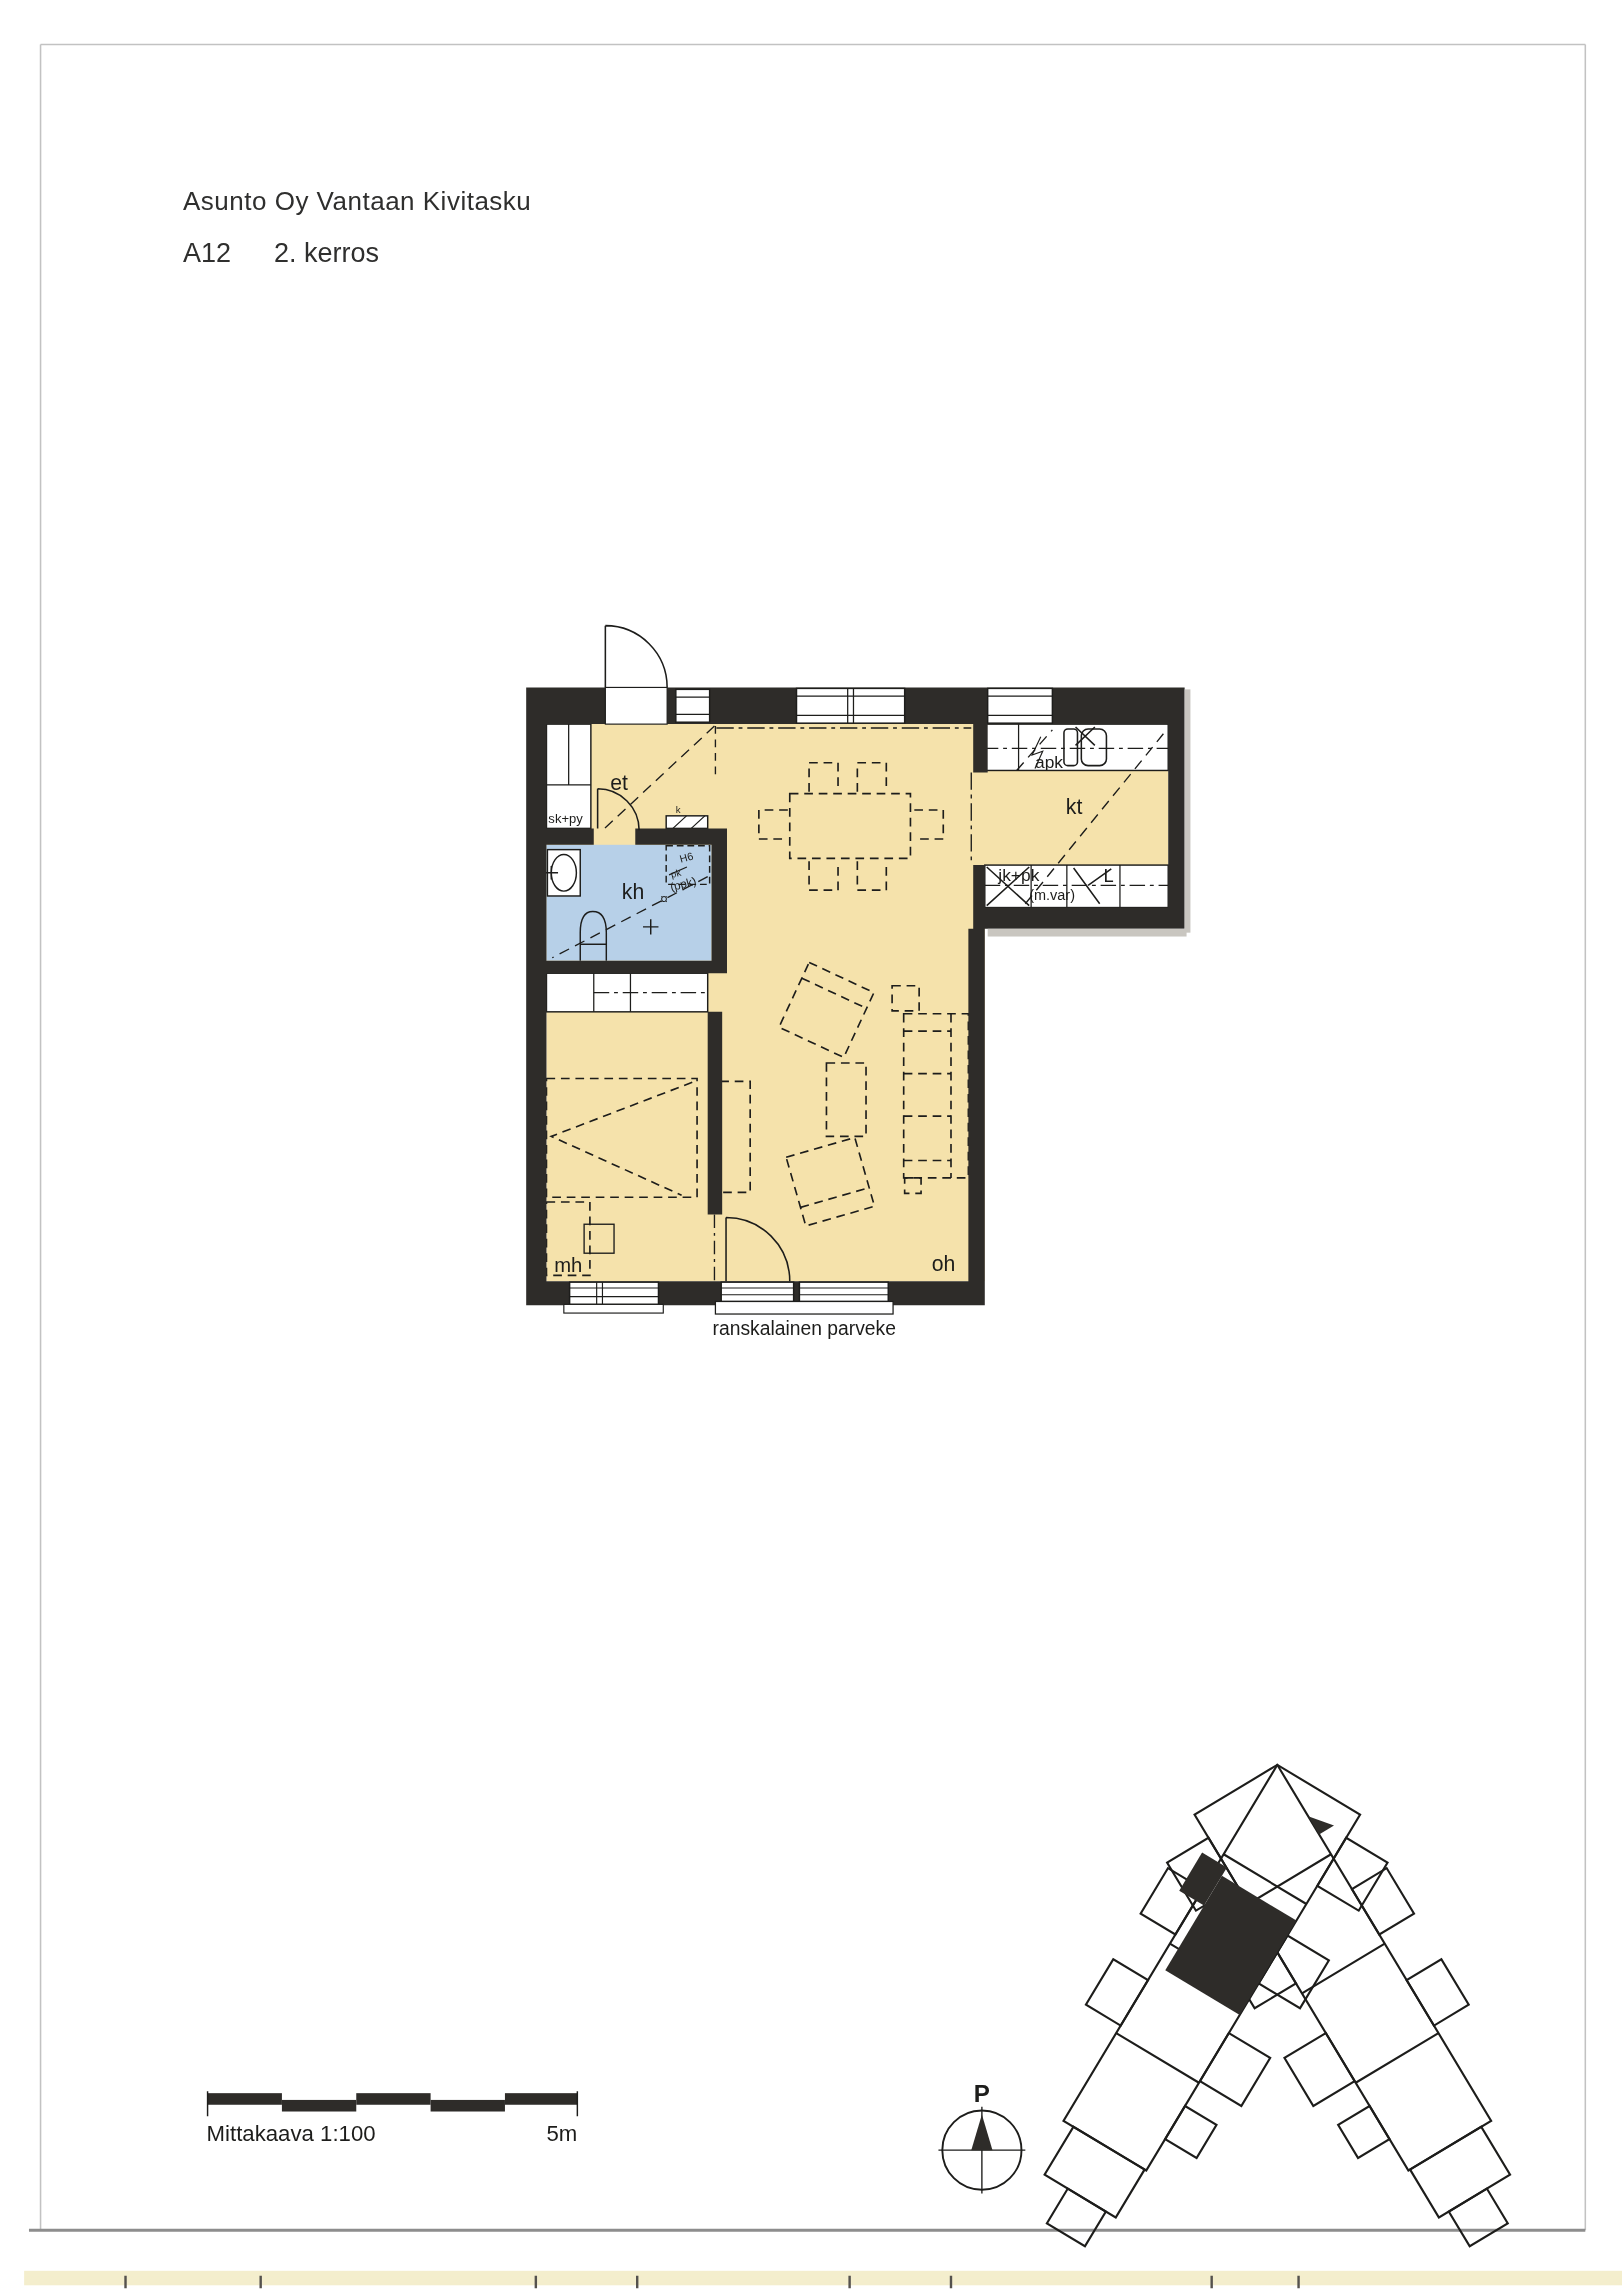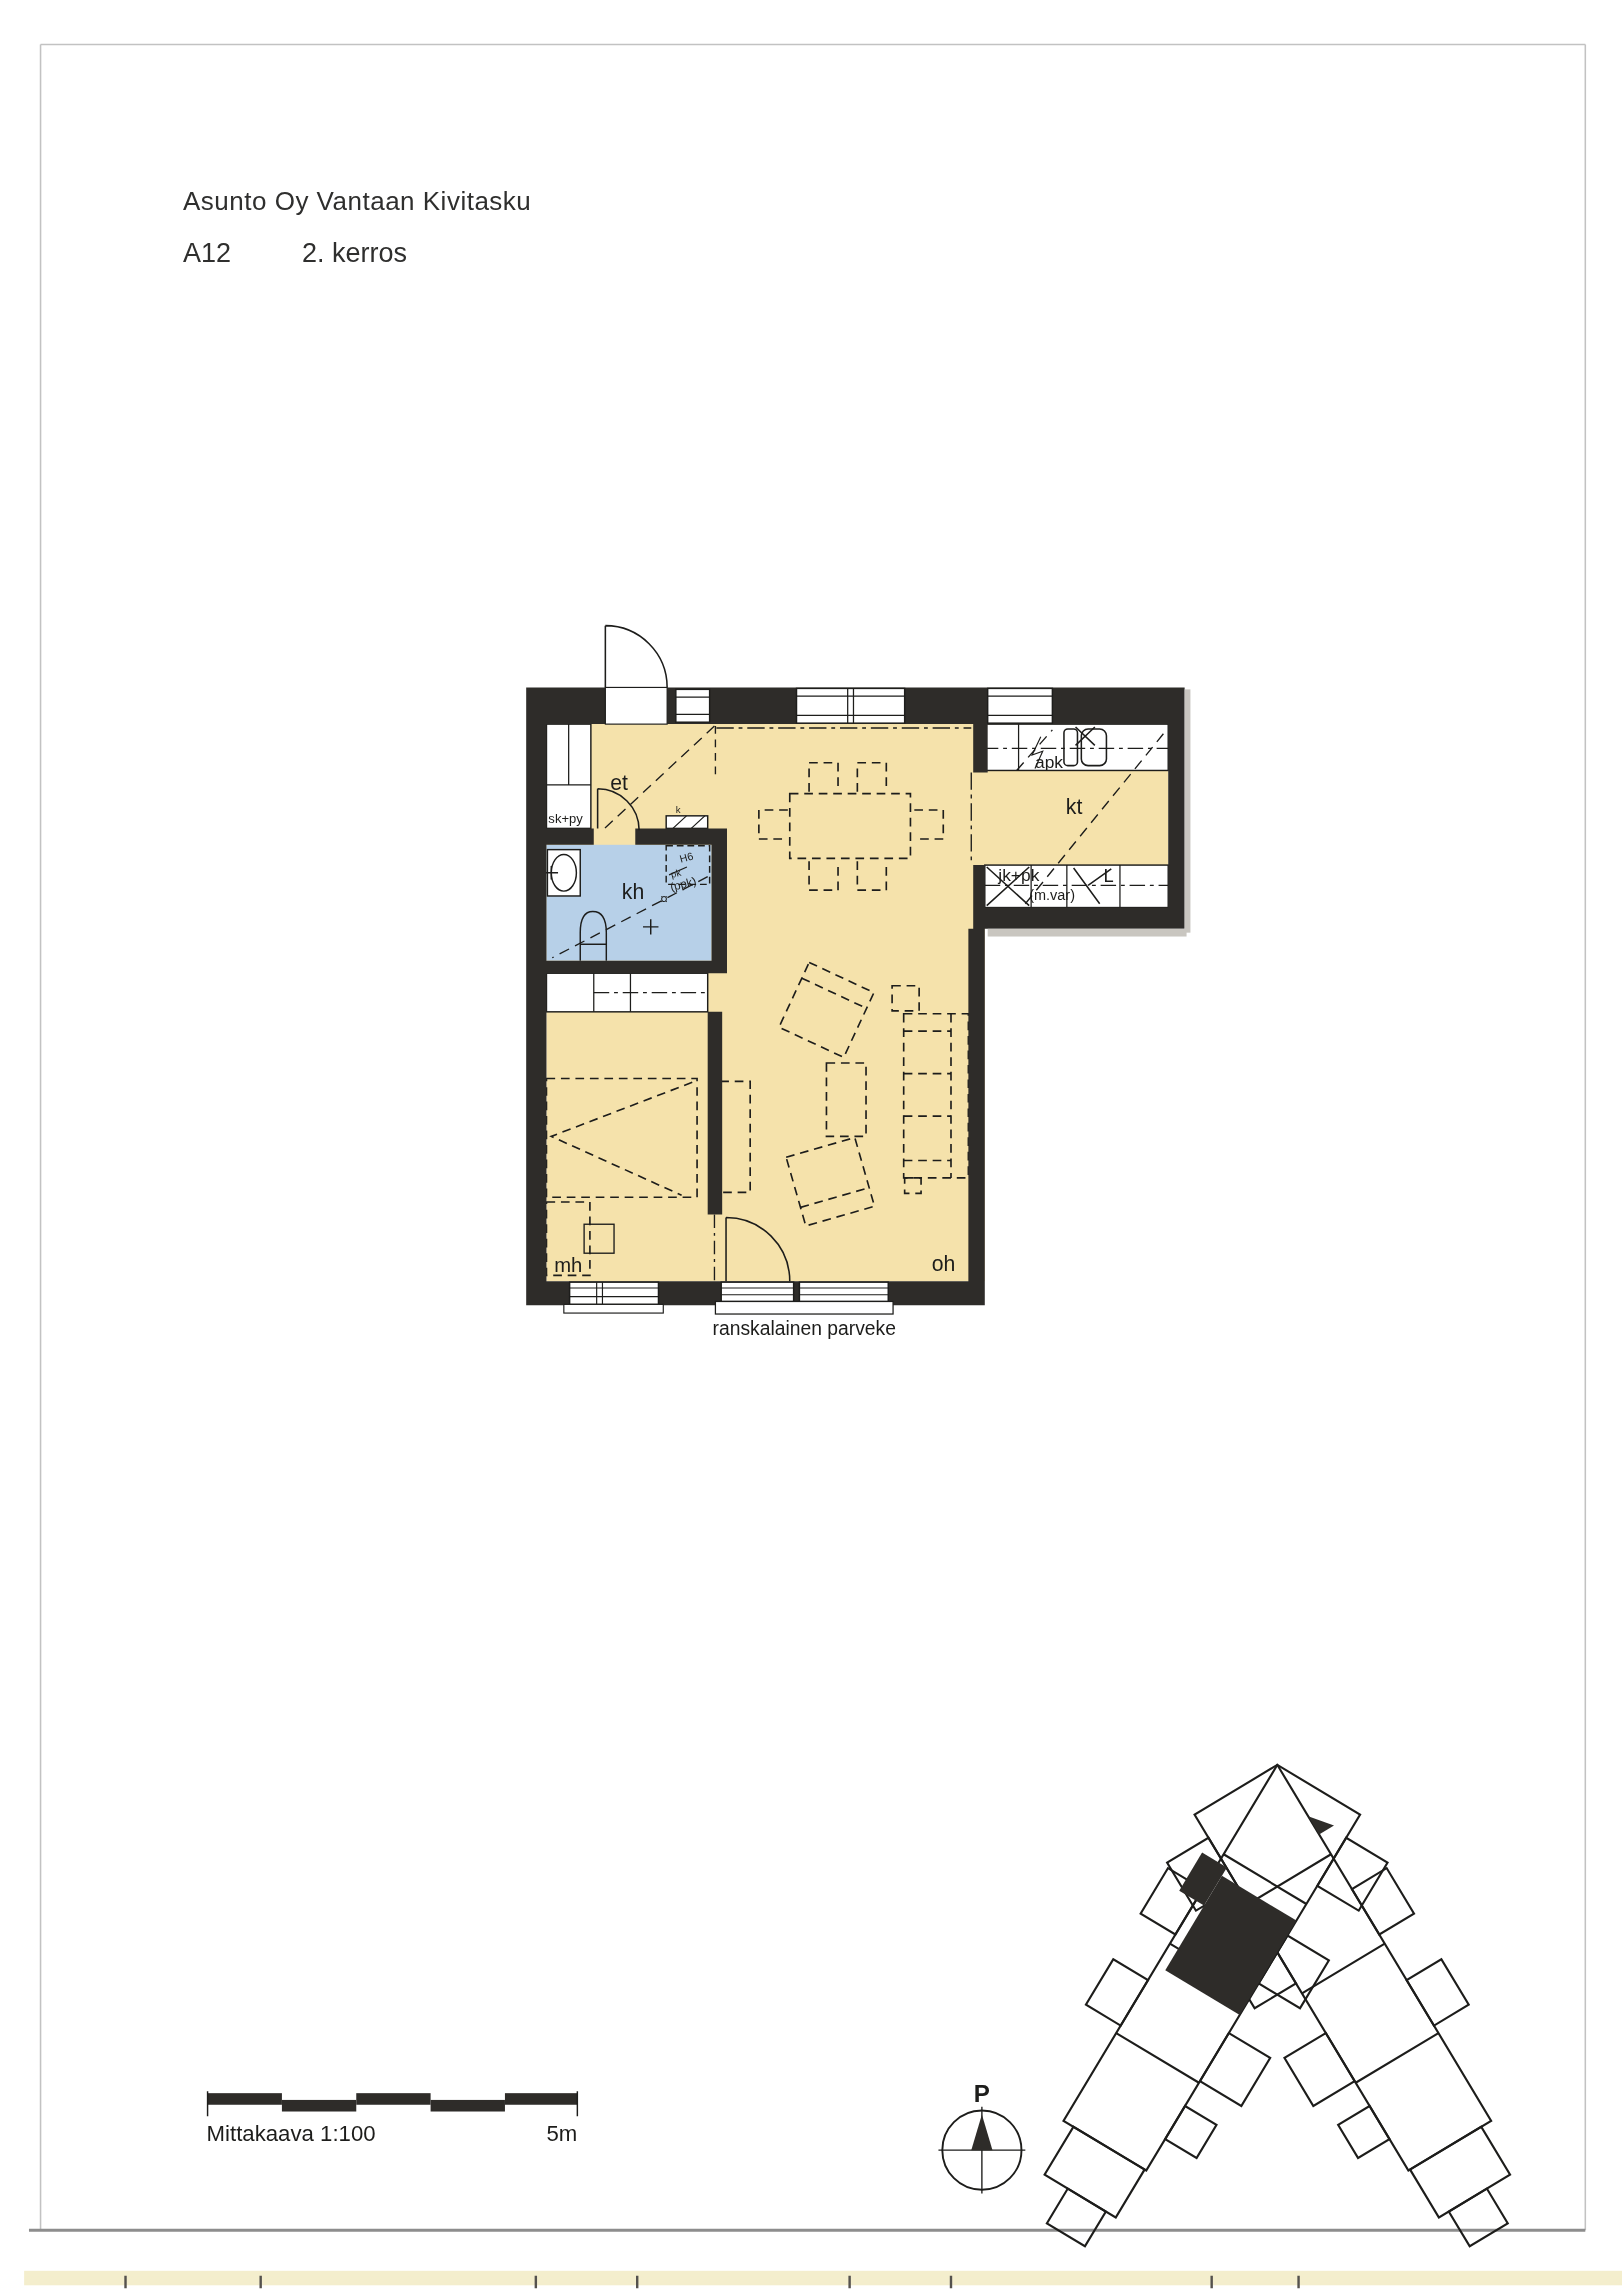--- a/index.html
+++ b/index.html
@@ -4,21 +4,21 @@
 <style>
   html,body{margin:0;padding:0;background:#ffffff;}
   .page{
     position:relative;width:1622px;height:2294px;background:#ffffff;
     font-family:"Liberation Sans","DejaVu Sans",sans-serif;overflow:hidden;
   }
   .plan-svg{position:absolute;left:0;top:0;}
   .header{position:absolute;left:183px;top:154px;color:#2f2f2e;margin-top:32px;}
   .header .line1{font-size:26px;letter-spacing:0.5px;}
   .header .line2{display:flex;gap:64px;font-size:42px;font-weight:bold;margin-top:10.6px;letter-spacing:0.5px;}
-  .header .line3{display:flex;gap:71px;font-size:27px;margin-top:21px;}
+  .header .line3{display:flex;gap:43px;font-size:27px;margin-top:21px;}
   svg text{fill:#1d1d1b;}
 </style>
 </head>
 <body>
 
 <div class="page">
 
   <svg class="plan-svg" width="1622" height="2294" viewBox="0 0 1680 2376">
 
     <g stroke="#c2c2c2" stroke-width="1.6" fill="none">

